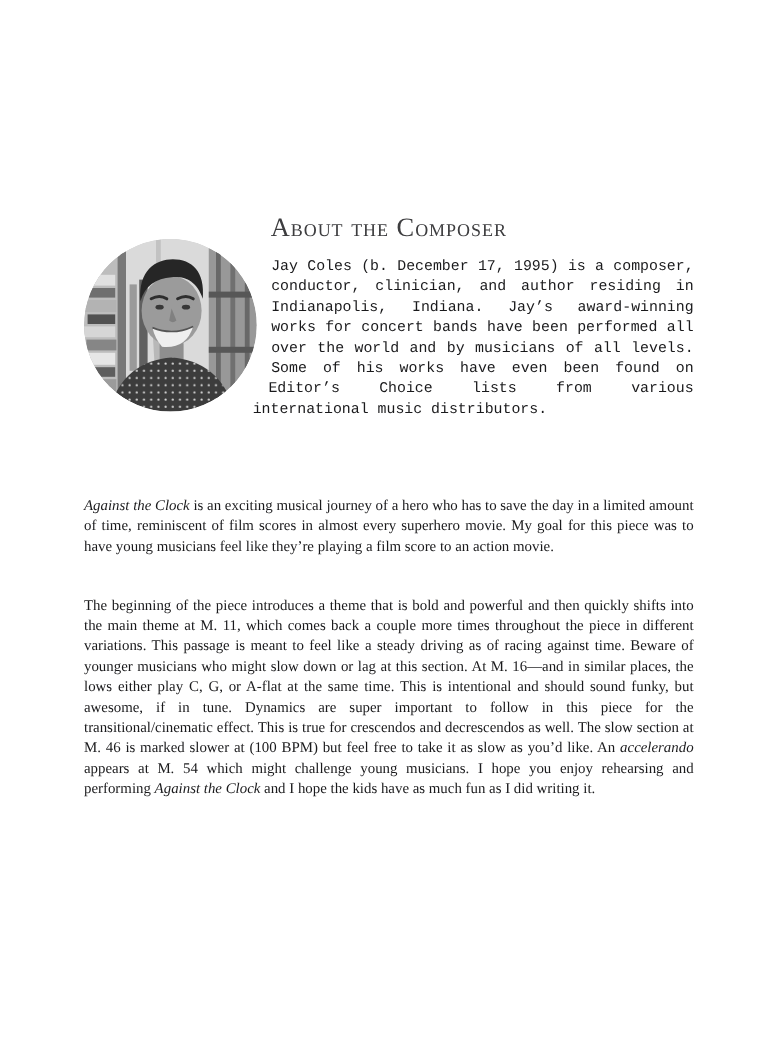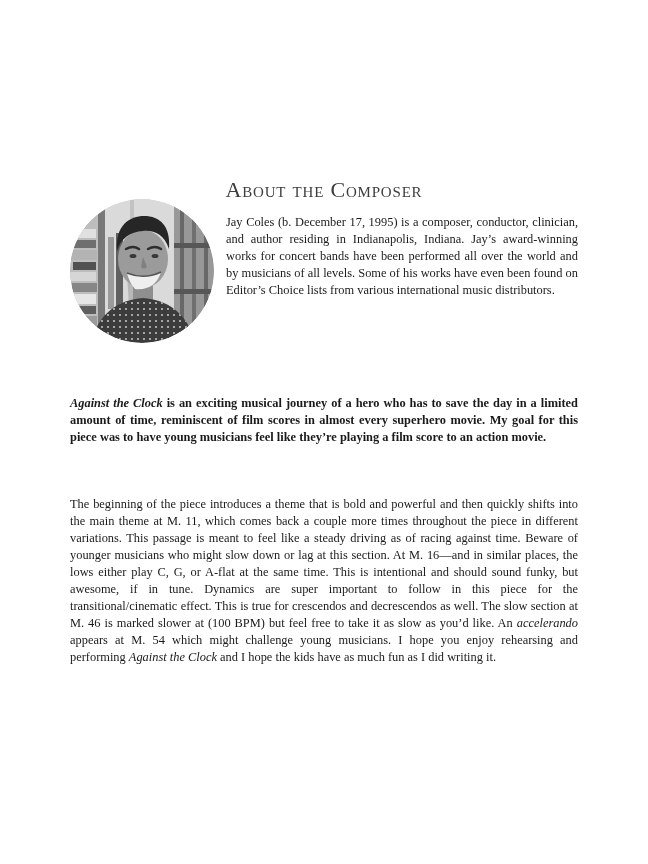--- a/index.html
+++ b/index.html
@@ -18,28 +18,28 @@
   #heading-piece   { top:384px; }
 
   .bio-block { position:absolute; top:199px; left:70px; width:508px; }
   .portrait-wrap {
     float:left; width:144px; height:144px; border-radius:50%; overflow:hidden;
     shape-outside:circle(50%); shape-margin:13px; margin-right:12px;
   }
   .portrait-wrap svg { display:block; width:144px; height:144px; }
   .bio-text {
     padding-top:15px; text-align:justify;
-    font-size:12.4px; line-height:17px; color:var(--body-color);
+    font-size:12.4px; line-height:17px; color:var(--body-color);font-family:Liberation Mono, monospace;
   }
 
   .body-para {
     position:absolute; left:70px; width:508px; text-align:justify;
     font-size:12.4px; line-height:17px; color:var(--body-color);
   }
-  #para-intro  { top:395px;font-weight:bold; }
+  #para-intro  { top:413px; }
   #para-detail { top:496px; }
   .body-para em, .bio-text em { font-style:italic; }
 
   .logo-box { position:absolute; top:745px; left:50%; margin-left:-68px; width:160px; height:86px; }
   .note-svg { position:absolute; top:2px; left:78px; width:46px; height:50px; }
   .brand-line {
     position:absolute; top:30px; left:0; width:100%; text-align:center;
     font-style:italic; font-size:25px; line-height:34px; color:var(--brand-color);
   }
   .brand-text::first-letter { font-size:38px; }

